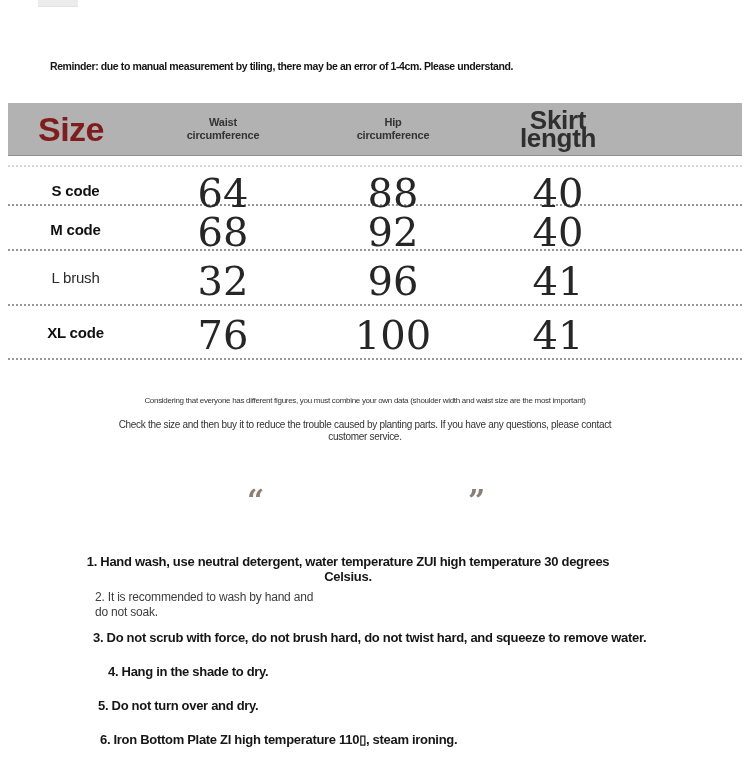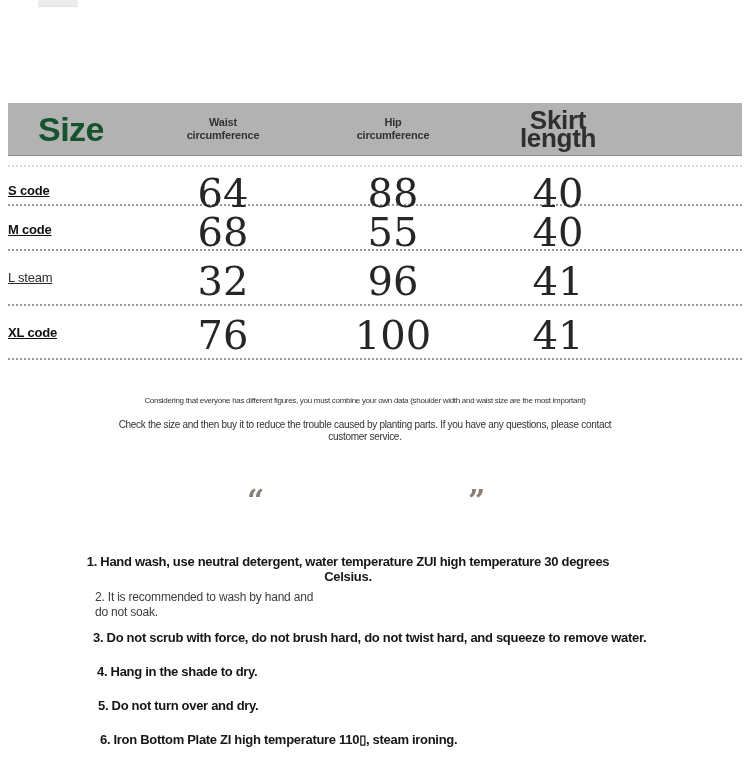--- a/index.html
+++ b/index.html
@@ -22,34 +22,34 @@
     font-size:10.5px;font-weight:700;letter-spacing:-0.4px;color:#151515;
     white-space:nowrap;
   }
   
   .tbl-header{
     position:absolute;left:8px;top:103px;width:734px;height:52px;
     background:#b2b2b2;border-bottom:1px solid #8f8f8f;
     display:grid;grid-template-columns:135px 160px 180px 150px 1fr;
     align-items:center;color:#333333;
   }
-  .hdr-size{font-size:34px;font-weight:700;padding-left:30px;letter-spacing:-0.5px;color:#14532d;}
+  .hdr-size{font-size:34px;font-weight:700;padding-left:30px;letter-spacing:-0.5px;color:#7f1d1d;}
   .hdr-col{font-size:11px;font-weight:700;text-align:center;line-height:13px;letter-spacing:-0.2px;white-space:pre-line;}
   .hdr-col-big{font-size:26px;font-weight:700;text-align:center;line-height:18px;letter-spacing:-0.3px;white-space:pre-line;color:#2f2f2f;}
   .tbl-rows{
     position:absolute;left:8px;top:165px;width:734px;
     border-top:2px dotted #d8d8d8;
   }
   .tbl-row{
     display:grid;grid-template-columns:135px 160px 180px 150px 1fr;
     align-items:center;
     border-bottom:2px dotted #969696;
   }
   .row-s{height:37px;} .row-m{height:43px;} .row-l{height:53px;} .row-xl{height:52px;}
-  .cell-label{font-size:13px;font-weight:700;text-align:left;color:#111111;letter-spacing:-0.2px;text-decoration:underline;}
+  .cell-label{font-size:15px;font-weight:700;text-align:center;color:#111111;letter-spacing:-0.2px;}
   .row-l .cell-label{font-weight:400;color:#2b2b2b;}
   .cell-num{
     font-family:"DejaVu Serif","Liberation Serif",serif;
     font-size:40px;font-weight:400;color:#262626;
     text-align:center;transform:translateY(3px);
   }
   
   .note1{
     position:absolute;left:85px;top:396px;width:560px;
     font-size:8px;letter-spacing:-0.3px;color:#333333;text-align:center;
@@ -70,31 +70,32 @@
   .washing-title{
     position:absolute;left:271px;top:487px;width:200px;
     font-size:19px;font-weight:700;color:#8d7a70;
     text-align:center;line-height:20px;white-space:pre-line;letter-spacing:-0.2px;
   }
   
   .care-item{position:absolute;font-size:13px;font-weight:700;letter-spacing:-0.3px;color:#161616;}
   .care-1{left:83px;top:554px;width:530px;text-align:center;white-space:pre-line;line-height:15px;}
   .care-2{left:95px;top:590px;font-weight:400;color:#3d3d3d;font-size:12px;letter-spacing:-0.2px;white-space:pre-line;line-height:15px;}
   .care-3{left:93px;top:630px;}
-  .care-4{left:97px;top:664px;}
+  .care-4{left:108px;top:664px;}
   .care-5{left:98px;top:698px;}
   .care-6{left:100px;top:732px;}
 </style>
 </head>
 <body>
 
 <div id="page">
 
   <div class="top-deco"></div>
 
+  <div class="reminder">Reminder: due to manual measurement by tiling, there may be an error of 1-4cm. Please understand.</div>
 
   <div class="tbl-header">
     <div class="hdr-size">Size</div>
     <div class="hdr-col">Waist
 circumference</div>
     <div class="hdr-col">Hip
 circumference</div>
     <div class="hdr-col-big">Skirt
 length</div>
     <div></div>
@@ -104,26 +105,26 @@
     <div class="tbl-row row-s">
       <div class="cell-label">S code</div>
       <div class="cell-num">64</div>
       <div class="cell-num">88</div>
       <div class="cell-num">40</div>
       <div></div>
     </div>
     <div class="tbl-row row-m">
       <div class="cell-label">M code</div>
       <div class="cell-num">68</div>
-      <div class="cell-num">55</div>
+      <div class="cell-num">92</div>
       <div class="cell-num">40</div>
       <div></div>
     </div>
     <div class="tbl-row row-l">
-      <div class="cell-label">L steam</div>
+      <div class="cell-label">L brush</div>
       <div class="cell-num">32</div>
       <div class="cell-num">96</div>
       <div class="cell-num">41</div>
       <div></div>
     </div>
     <div class="tbl-row row-xl">
       <div class="cell-label">XL code</div>
       <div class="cell-num">76</div>
       <div class="cell-num">100</div>
       <div class="cell-num">41</div>

